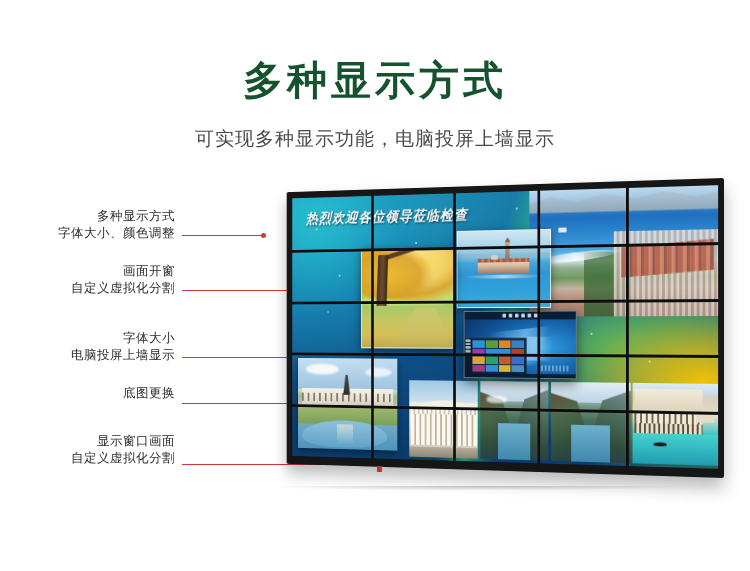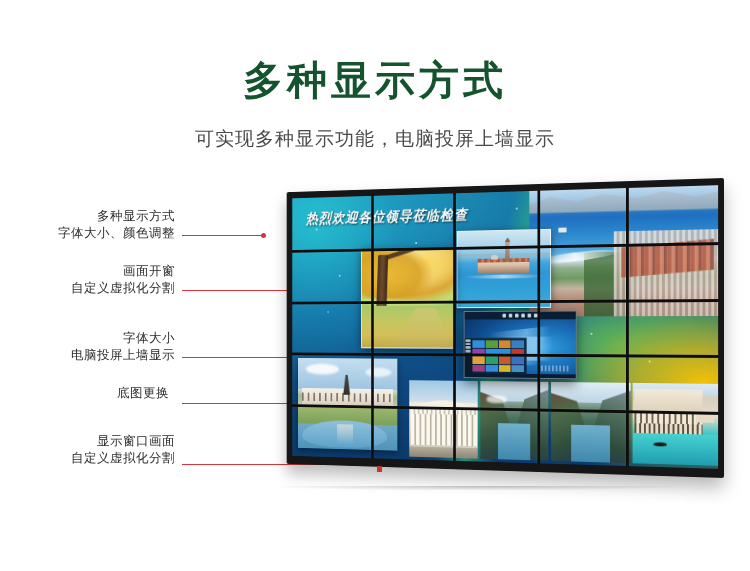--- a/index.html
+++ b/index.html
@@ -275,21 +275,21 @@
     <div class="l2">自定义虚拟化分割</div>
   </div>
   <div class="lead" style="left:182px;top:290px;width:140px;"></div>
 
   <div class="callout" style="left:30px;top:330px;width:145px;">
     <div class="l1">字体大小</div>
     <div class="l2">电脑投屏上墙显示</div>
   </div>
   <div class="lead" style="left:182px;top:357px;width:258px;"></div>
 
-  <div class="callout" style="left:24px;top:385px;width:145px;">
+  <div class="callout" style="left:30px;top:385px;width:145px;">
     <div class="l1">底图更换</div>
   </div>
   <div class="lead" style="left:182px;top:403px;width:188px;"></div>
 
   <div class="callout" style="left:30px;top:433px;width:145px;">
     <div class="l1">显示窗口画面</div>
     <div class="l2">自定义虚拟化分割</div>
   </div>
   <div class="lead" style="left:182px;top:464px;width:205px;"></div>
 

